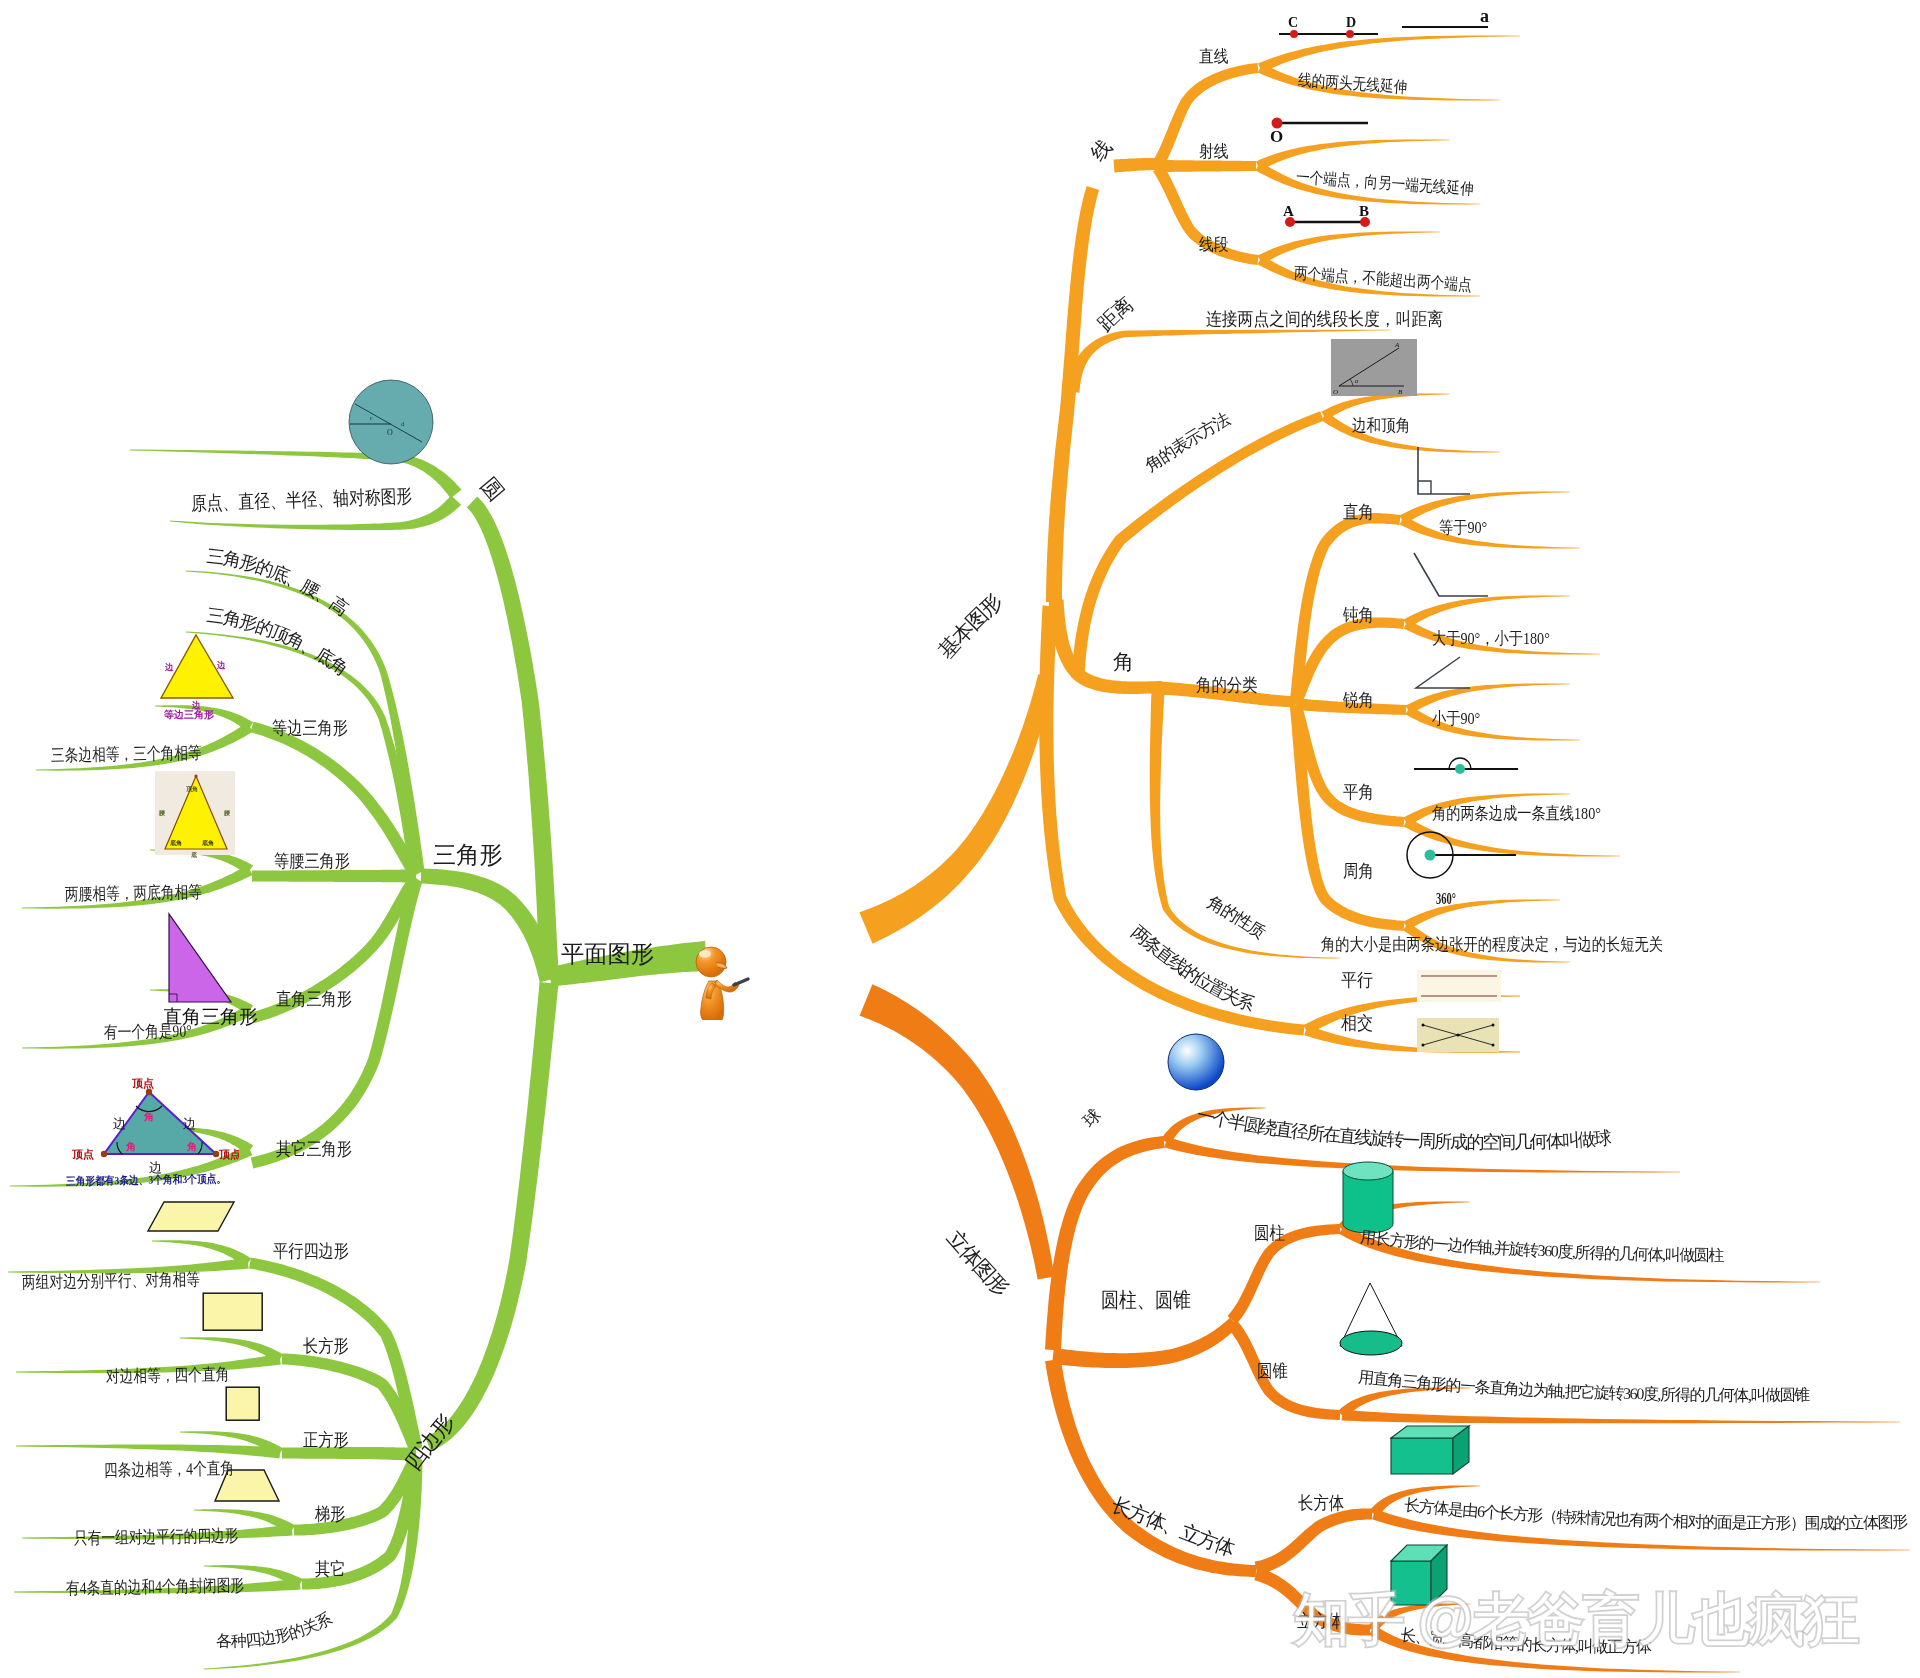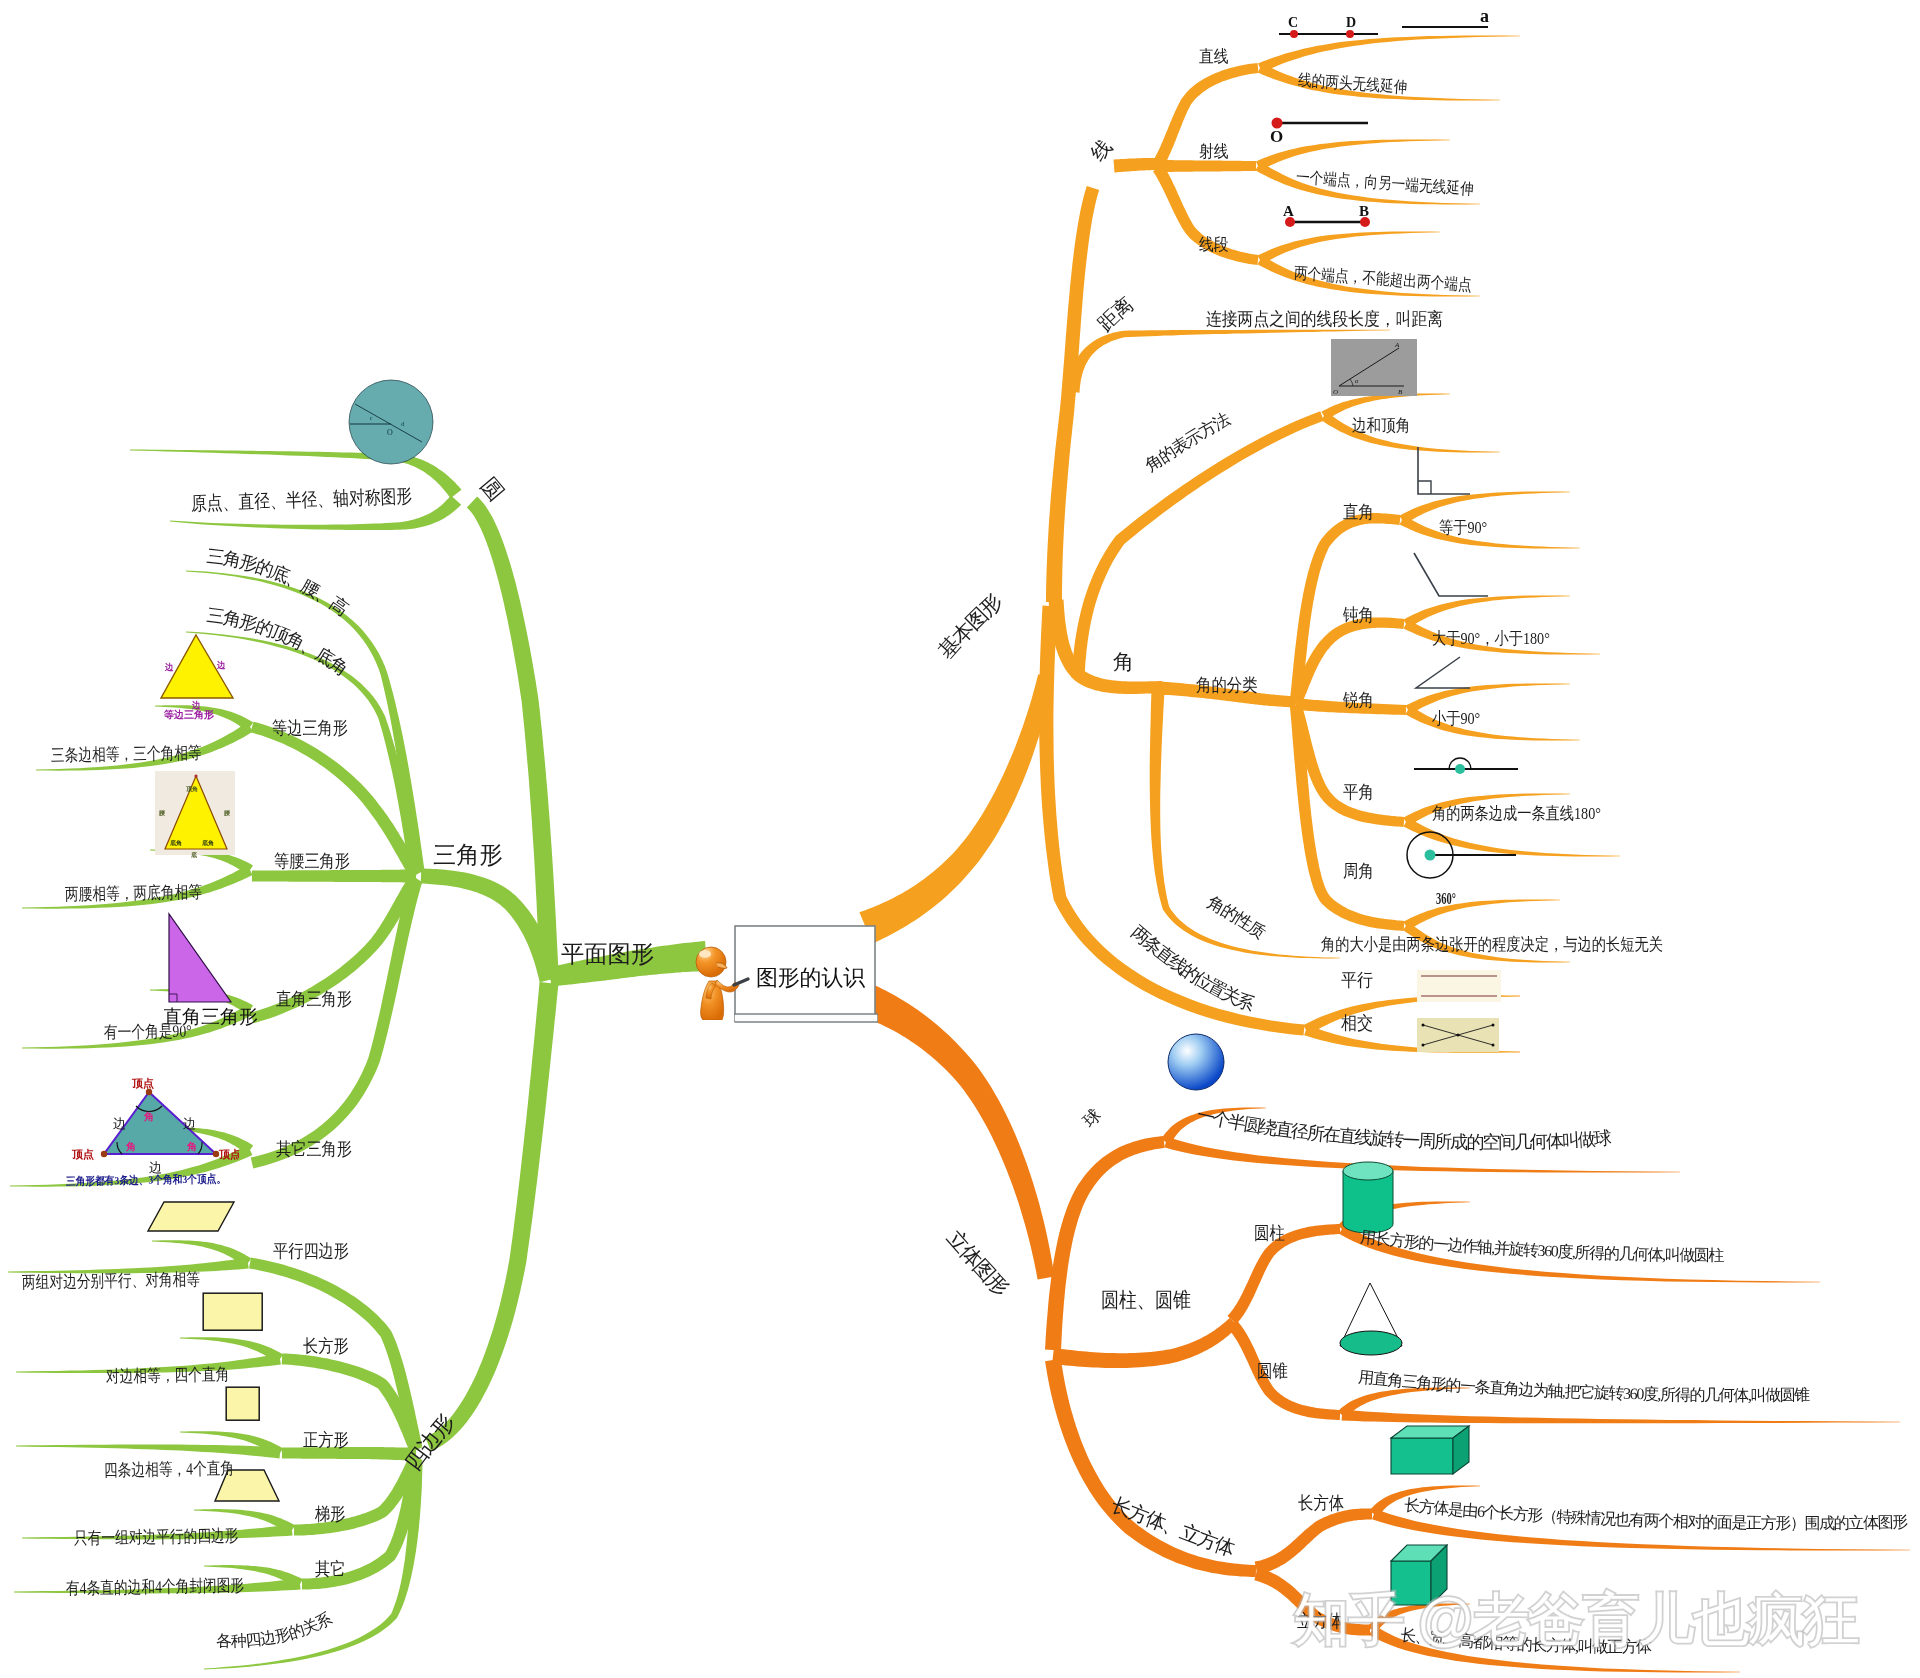--- a/index.html
+++ b/index.html
@@ -101,27 +101,20 @@
 <path d="M283.1,1448.4L280.7,1447.1L278.3,1445.7L275.9,1444.4L273.4,1443.2L270.9,1442.1L268.4,1441.0L265.8,1439.9L263.2,1439.0L260.5,1438.1L257.8,1437.2L255.0,1436.4L252.1,1435.7L249.2,1435.1L246.1,1434.5L243.0,1433.9L239.8,1433.4L236.5,1433.0L233.0,1432.6L229.4,1432.2L225.7,1431.9L221.9,1431.7L217.9,1431.5L213.8,1431.3L209.5,1431.2L205.0,1431.2L200.4,1431.2L195.6,1431.2L190.6,1431.2L185.4,1431.4L180.0,1431.5L180.0,1432.5L185.4,1432.7L190.6,1432.9L195.5,1433.2L200.3,1433.5L204.9,1433.8L209.3,1434.2L213.6,1434.7L217.6,1435.1L221.5,1435.7L225.2,1436.2L228.8,1436.9L232.2,1437.5L235.5,1438.2L238.7,1439.0L241.7,1439.8L244.6,1440.6L247.4,1441.5L250.1,1442.4L252.7,1443.4L255.2,1444.4L257.6,1445.5L260.0,1446.7L262.2,1447.8L264.5,1449.1L266.6,1450.3L268.7,1451.7L270.8,1453.0L272.8,1454.5L274.9,1456.0L276.9,1457.6Z" fill="#8DC63F"></path>
 <path d="M280.5,1447.5L274.6,1447.2L268.7,1446.9L262.8,1446.6L256.8,1446.3L250.7,1446.1L244.5,1445.8L238.1,1445.6L231.6,1445.4L225.0,1445.3L218.2,1445.1L211.2,1445.0L203.9,1444.9L196.5,1444.8L188.7,1444.7L180.8,1444.6L172.5,1444.6L163.9,1444.5L155.0,1444.5L145.7,1444.5L136.1,1444.5L126.1,1444.6L115.7,1444.6L104.9,1444.7L93.6,1444.7L81.9,1444.8L69.8,1444.9L57.1,1445.1L43.9,1445.2L30.2,1445.3L16.0,1445.5L16.0,1446.5L30.2,1446.7L43.9,1446.9L57.1,1447.1L69.8,1447.3L81.9,1447.5L93.6,1447.7L104.9,1448.0L115.7,1448.3L126.1,1448.6L136.0,1448.9L145.6,1449.2L154.9,1449.5L163.8,1449.9L172.3,1450.2L180.6,1450.6L188.5,1451.0L196.2,1451.4L203.7,1451.9L210.9,1452.3L217.8,1452.8L224.6,1453.3L231.2,1453.8L237.6,1454.3L243.9,1454.8L250.1,1455.4L256.1,1456.0L262.0,1456.6L267.9,1457.2L273.7,1457.8L279.5,1458.5Z" fill="#8DC63F"></path>
 <path d="M410.1,1454.2L409.1,1456.3L408.2,1458.4L407.2,1460.5L406.2,1462.7L405.2,1464.8L404.2,1466.8L403.2,1468.9L402.2,1471.0L401.2,1473.0L400.2,1475.0L399.2,1477.0L398.2,1479.0L397.2,1481.0L396.1,1482.9L395.1,1484.8L394.0,1486.6L393.0,1488.4L391.9,1490.2L390.8,1491.9L389.7,1493.6L388.6,1495.3L387.5,1496.8L386.3,1498.4L385.2,1499.9L384.1,1501.3L382.9,1502.6L381.7,1503.9L380.5,1505.2L379.3,1506.3L378.7,1507.0L377.1,1507.8L374.9,1508.9L372.6,1510.0L370.3,1511.0L367.8,1512.0L365.3,1512.9L362.7,1513.8L360.0,1514.7L357.3,1515.6L354.5,1516.4L351.7,1517.1L348.8,1517.9L345.9,1518.6L342.9,1519.2L339.9,1519.9L336.9,1520.4L333.8,1521.0L330.7,1521.5L327.7,1522.0L324.6,1522.4L321.4,1522.8L318.3,1523.1L315.2,1523.4L312.1,1523.7L309.1,1523.9L306.0,1524.1L302.9,1524.3L299.9,1524.4L296.9,1524.5L294.0,1524.5L294.0,1535.5L297.1,1535.5L300.2,1535.5L303.4,1535.4L306.6,1535.2L309.8,1535.1L313.0,1534.9L316.2,1534.6L319.5,1534.3L322.7,1534.0L326.0,1533.6L329.2,1533.2L332.5,1532.8L335.7,1532.3L338.9,1531.7L342.1,1531.1L345.3,1530.5L348.4,1529.9L351.5,1529.2L354.6,1528.4L357.6,1527.6L360.6,1526.8L363.5,1525.9L366.4,1525.0L369.3,1524.0L372.0,1523.0L374.8,1522.0L377.4,1520.9L380.0,1519.7L382.5,1518.5L385.3,1517.0L387.5,1515.2L389.0,1513.8L390.5,1512.3L391.9,1510.7L393.3,1509.2L394.7,1507.5L396.0,1505.8L397.4,1504.1L398.7,1502.3L399.9,1500.5L401.2,1498.7L402.4,1496.8L403.6,1494.9L404.8,1492.9L405.9,1491.0L407.1,1489.0L408.2,1487.0L409.3,1484.9L410.4,1482.9L411.5,1480.8L412.6,1478.7L413.6,1476.6L414.7,1474.5L415.7,1472.4L416.8,1470.3L417.8,1468.2L418.8,1466.1L419.8,1464.0L420.9,1461.9L421.9,1459.8Z" fill="#8DC63F"></path>
 <path d="M295.0,1525.4L292.7,1524.1L290.3,1522.8L288.0,1521.6L285.6,1520.5L283.1,1519.4L280.6,1518.3L278.1,1517.4L275.5,1516.4L272.9,1515.6L270.2,1514.8L267.5,1514.1L264.7,1513.4L261.8,1512.8L258.8,1512.2L255.8,1511.7L252.6,1511.2L249.3,1510.8L245.9,1510.4L242.4,1510.1L238.8,1509.8L235.1,1509.6L231.2,1509.4L227.1,1509.3L222.9,1509.2L218.5,1509.1L214.0,1509.1L209.3,1509.2L204.4,1509.2L199.3,1509.4L194.0,1509.5L194.0,1510.5L199.3,1510.7L204.4,1510.9L209.2,1511.2L213.9,1511.5L218.4,1511.8L222.7,1512.2L226.9,1512.6L230.9,1513.1L234.7,1513.6L238.3,1514.1L241.8,1514.7L245.2,1515.4L248.4,1516.0L251.5,1516.8L254.5,1517.5L257.4,1518.3L260.1,1519.2L262.7,1520.1L265.3,1521.0L267.7,1522.0L270.1,1523.1L272.4,1524.2L274.6,1525.3L276.8,1526.5L278.9,1527.7L281.0,1529.0L283.0,1530.3L285.0,1531.7L287.0,1533.1L289.0,1534.6Z" fill="#8DC63F"></path>
 <path d="M291.5,1524.5L285.6,1525.3L279.6,1526.0L273.6,1526.6L267.5,1527.3L261.3,1527.9L255.1,1528.6L248.6,1529.1L242.1,1529.7L235.3,1530.3L228.4,1530.8L221.3,1531.3L213.9,1531.8L206.3,1532.3L198.5,1532.7L190.3,1533.2L181.9,1533.6L173.1,1534.0L164.0,1534.3L154.6,1534.7L144.8,1535.0L134.6,1535.4L123.9,1535.7L112.9,1536.0L101.4,1536.2L89.4,1536.5L77.0,1536.7L64.0,1536.9L50.6,1537.1L36.6,1537.3L22.0,1537.5L22.0,1538.5L36.6,1538.7L50.6,1538.8L64.0,1538.9L77.0,1539.0L89.4,1539.1L101.4,1539.2L112.9,1539.3L124.0,1539.3L134.6,1539.4L144.8,1539.4L154.7,1539.4L164.1,1539.3L173.3,1539.3L182.0,1539.2L190.5,1539.2L198.7,1539.1L206.6,1538.9L214.2,1538.8L221.6,1538.6L228.8,1538.5L235.8,1538.3L242.6,1538.0L249.2,1537.8L255.7,1537.5L262.0,1537.2L268.3,1536.9L274.4,1536.6L280.5,1536.3L286.5,1535.9L292.5,1535.5Z" fill="#8DC63F"></path>
 <path d="M409.6,1457.9L409.0,1461.4L408.4,1465.0L407.8,1468.5L407.2,1472.1L406.6,1475.7L406.0,1479.3L405.4,1482.9L404.8,1486.5L404.1,1490.1L403.5,1493.6L402.8,1497.1L402.1,1500.7L401.4,1504.1L400.7,1507.6L399.9,1511.0L399.1,1514.3L398.3,1517.6L397.5,1520.8L396.6,1524.0L395.7,1527.1L394.8,1530.1L393.8,1533.0L392.9,1535.8L391.8,1538.6L390.8,1541.2L389.7,1543.8L388.5,1546.2L387.4,1548.5L386.2,1550.7L385.4,1552.1L383.9,1553.4L381.8,1555.1L379.6,1556.8L377.3,1558.5L374.9,1560.0L372.5,1561.5L370.0,1562.9L367.5,1564.3L364.8,1565.6L362.2,1566.8L359.5,1568.0L356.7,1569.1L353.9,1570.1L351.0,1571.1L348.1,1572.0L345.2,1572.8L342.2,1573.6L339.2,1574.3L336.2,1575.0L333.1,1575.6L330.1,1576.2L327.0,1576.6L323.9,1577.1L320.7,1577.4L317.6,1577.8L314.5,1578.0L311.4,1578.2L308.2,1578.4L305.1,1578.5L302.0,1578.5L302.0,1589.5L305.3,1589.5L308.6,1589.4L311.9,1589.3L315.3,1589.1L318.6,1588.9L321.9,1588.6L325.2,1588.2L328.6,1587.8L331.9,1587.3L335.2,1586.8L338.4,1586.1L341.7,1585.5L345.0,1584.7L348.2,1583.9L351.4,1583.0L354.5,1582.1L357.7,1581.0L360.8,1579.9L363.8,1578.7L366.9,1577.5L369.8,1576.2L372.8,1574.7L375.6,1573.3L378.5,1571.7L381.2,1570.0L383.9,1568.3L386.6,1566.5L389.1,1564.5L391.6,1562.5L394.6,1559.9L396.6,1556.8L398.0,1554.2L399.4,1551.6L400.7,1548.8L402.0,1546.0L403.2,1543.1L404.3,1540.1L405.4,1537.0L406.5,1533.9L407.5,1530.6L408.5,1527.4L409.5,1524.1L410.4,1520.7L411.2,1517.3L412.1,1513.8L412.9,1510.3L413.7,1506.8L414.5,1503.2L415.2,1499.6L415.9,1496.0L416.6,1492.4L417.3,1488.8L418.0,1485.1L418.6,1481.5L419.3,1477.9L419.9,1474.3L420.6,1470.7L421.2,1467.1L421.8,1463.6L422.4,1460.1Z" fill="#8DC63F"></path>
 <path d="M302.8,1579.3L300.6,1578.1L298.3,1577.0L295.9,1575.9L293.6,1574.9L291.2,1573.9L288.8,1573.0L286.3,1572.2L283.8,1571.4L281.2,1570.6L278.6,1569.9L275.9,1569.3L273.2,1568.7L270.4,1568.1L267.5,1567.6L264.5,1567.2L261.4,1566.8L258.2,1566.4L254.9,1566.1L251.4,1565.9L247.9,1565.6L244.2,1565.4L240.4,1565.3L236.4,1565.2L232.3,1565.1L228.0,1565.1L223.6,1565.1L219.0,1565.2L214.2,1565.2L209.2,1565.4L204.0,1565.5L204.0,1566.5L209.2,1566.7L214.1,1566.9L218.9,1567.2L223.5,1567.4L227.9,1567.8L232.2,1568.1L236.2,1568.5L240.1,1569.0L243.9,1569.4L247.4,1569.9L250.9,1570.5L254.2,1571.1L257.3,1571.7L260.4,1572.4L263.3,1573.1L266.1,1573.8L268.8,1574.6L271.4,1575.4L273.9,1576.3L276.3,1577.2L278.6,1578.2L280.9,1579.2L283.1,1580.2L285.2,1581.3L287.2,1582.4L289.3,1583.6L291.3,1584.8L293.2,1586.0L295.2,1587.3L297.2,1588.7Z" fill="#8DC63F"></path>
 <path d="M299.5,1578.5L293.2,1579.3L286.9,1580.0L280.6,1580.6L274.1,1581.3L267.6,1581.9L260.9,1582.6L254.1,1583.1L247.1,1583.7L240.0,1584.3L232.7,1584.8L225.1,1585.3L217.3,1585.8L209.3,1586.3L200.9,1586.7L192.3,1587.2L183.4,1587.6L174.1,1588.0L164.5,1588.3L154.4,1588.7L144.0,1589.0L133.2,1589.4L122.0,1589.7L110.3,1590.0L98.1,1590.2L85.4,1590.5L72.2,1590.7L58.5,1590.9L44.3,1591.1L29.4,1591.3L14.0,1591.5L14.0,1592.5L29.4,1592.7L44.3,1592.8L58.5,1592.9L72.3,1593.0L85.4,1593.1L98.1,1593.2L110.3,1593.3L122.0,1593.3L133.3,1593.4L144.1,1593.4L154.5,1593.4L164.6,1593.3L174.2,1593.3L183.5,1593.2L192.5,1593.2L201.1,1593.1L209.5,1592.9L217.6,1592.8L225.4,1592.6L233.0,1592.5L240.4,1592.3L247.6,1592.0L254.6,1591.8L261.5,1591.5L268.2,1591.2L274.8,1590.9L281.3,1590.6L287.8,1590.3L294.2,1589.9L300.5,1589.5Z" fill="#8DC63F"></path>
 <path d="M409.5,1462.0L409.6,1468.2L409.6,1474.3L409.6,1480.4L409.6,1486.5L409.5,1492.5L409.4,1498.5L409.2,1504.4L409.0,1510.3L408.7,1516.2L408.4,1521.9L408.0,1527.6L407.6,1533.3L407.1,1538.8L406.6,1544.2L406.0,1549.6L405.4,1554.9L404.8,1560.0L404.0,1565.0L403.2,1569.9L402.4,1574.7L401.5,1579.4L400.6,1583.9L399.6,1588.3L398.5,1592.5L397.4,1596.6L396.2,1600.5L394.9,1604.2L393.6,1607.8L392.3,1611.2L391.1,1614.0L388.8,1616.6L386.1,1619.4L383.1,1622.2L379.8,1624.9L376.3,1627.5L372.5,1630.1L368.5,1632.6L364.2,1635.0L359.7,1637.4L354.9,1639.7L349.8,1641.9L344.5,1644.0L338.9,1646.1L333.1,1648.1L327.0,1649.9L320.6,1651.8L314.0,1653.5L307.1,1655.2L300.0,1656.7L292.6,1658.2L284.9,1659.6L277.0,1661.0L268.8,1662.2L260.3,1663.4L251.6,1664.4L242.6,1665.4L233.3,1666.3L223.8,1667.1L214.0,1667.9L204.0,1668.5L204.0,1669.5L214.1,1669.1L223.9,1668.5L233.5,1667.9L242.8,1667.2L251.8,1666.4L260.6,1665.5L269.1,1664.6L277.3,1663.5L285.3,1662.4L293.1,1661.2L300.6,1659.9L307.8,1658.5L314.8,1657.0L321.5,1655.4L328.0,1653.8L334.3,1652.1L340.3,1650.2L346.1,1648.3L351.6,1646.3L356.8,1644.3L361.9,1642.1L366.7,1639.8L371.2,1637.5L375.6,1635.0L379.7,1632.5L383.5,1629.8L387.2,1627.1L390.6,1624.3L393.7,1621.3L396.9,1618.0L398.8,1614.2L400.5,1610.6L402.1,1606.9L403.6,1603.0L405.0,1599.0L406.4,1594.8L407.7,1590.4L408.9,1585.9L410.1,1581.3L411.2,1576.5L412.3,1571.6L413.3,1566.6L414.2,1561.5L415.1,1556.2L416.0,1550.9L416.7,1545.5L417.5,1539.9L418.1,1534.3L418.8,1528.6L419.3,1522.8L419.9,1516.9L420.3,1511.0L420.8,1505.0L421.1,1499.0L421.5,1492.9L421.8,1486.8L422.0,1480.6L422.2,1474.4L422.4,1468.2L422.5,1462.0Z" fill="#8DC63F"></path>
 </svg>
-<div class="fig" style="left:734px;top:925px;width:144px;height:102px;">
-<svg width="144" height="102" viewBox="0 0 144 102">
-<rect x="1" y="1" width="140" height="89" fill="#ffffff" stroke="#7c8286" stroke-width="1.6"></rect>
-<rect x="0" y="89" width="144" height="8" rx="1.5" fill="#fcfcfc" stroke="#7c8286" stroke-width="1.4"></rect>
-</svg>
-<div style="position:absolute;left:22px;top:42px;font-size:22px;color:#111;white-space:nowrap;letter-spacing:-0.2px;line-height:1;">图形的认识</div>
-</div>
 <div class="fig" style="left:694px;top:946px;width:56px;height:74px;">
 <svg width="56" height="74" viewBox="0 0 56 74">
 <defs>
           <radialGradient id="og" cx="34%" cy="24%" r="80%">
 <stop offset="0%" stop-color="#FDC168"></stop>
             <stop offset="48%" stop-color="#F08E22"></stop>
 <stop offset="100%" stop-color="#DA6C06"></stop>
           </radialGradient>
 <radialGradient id="og2" cx="30%" cy="18%" r="78%">
 <stop offset="0%" stop-color="#FFDDA2"></stop>

